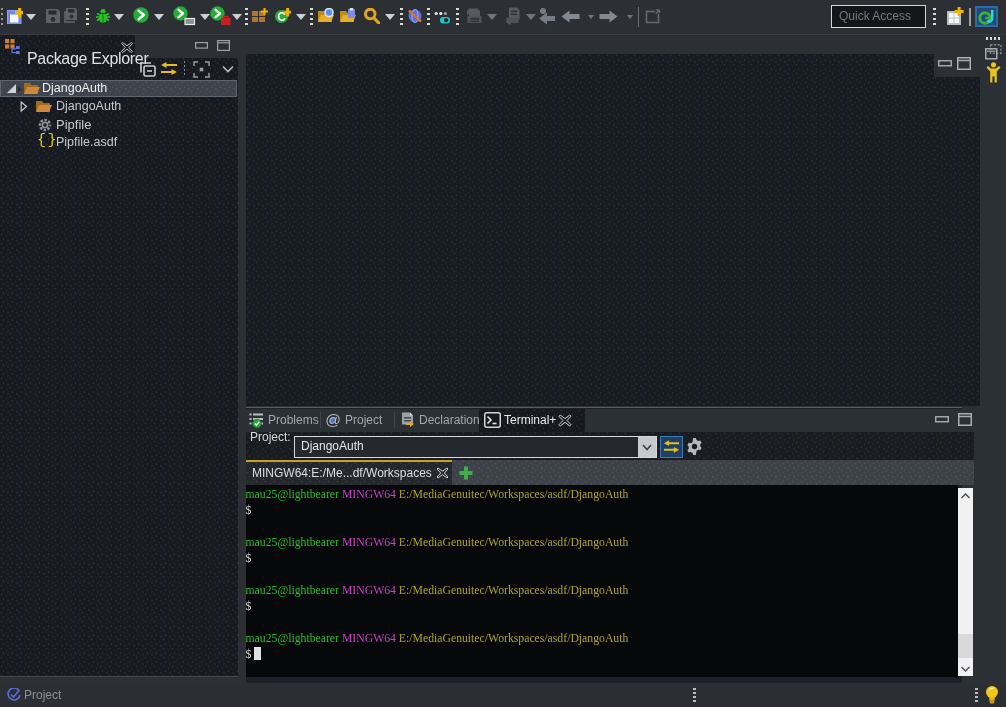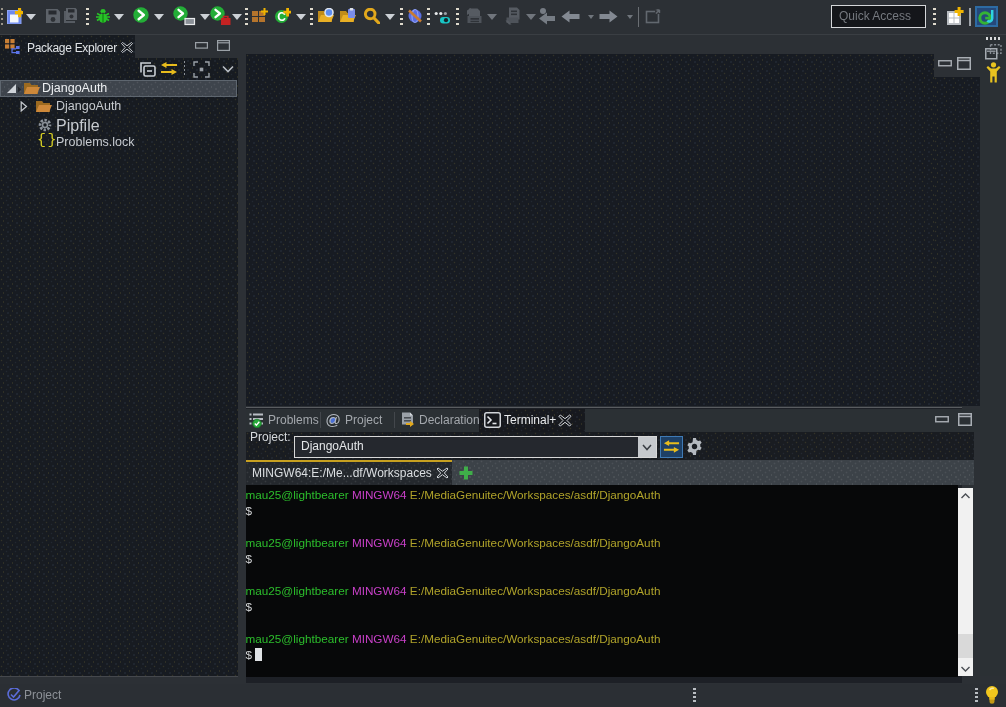--- a/index.html
+++ b/index.html
@@ -22,21 +22,21 @@
   .arr{position:absolute;width:0;height:0;border-left:5px solid transparent;
        border-right:5px solid transparent;border-top:6px solid #ccd0d5}
   .arrf{border-top-color:#70757c}
   .sepd{position:absolute;top:8px;height:19px;width:3px;
         background-image:linear-gradient(#ded9cc 2.5px, transparent 2.5px);
         background-size:3px 5px}
   .sepd2{position:absolute;top:8px;height:19px;width:3px;
         background-image:linear-gradient(#ded9cc 2.5px, transparent 2.5px);
         background-size:3px 5px}
   .tabtxt{font-size:12px;color:#a3a7ac}
-  .mono{font-family:Liberation Sans, sans-serif}
+  .mono{font-family:Liberation Serif, serif}
   .tg{color:#2cbe2c}
   .tm{color:#c840c8}
   .ty{color:#b0a32a}
 </style>
 </head>
 <body>
 
 <div class="abs" id="toolbar" style="left:0;top:0;width:1006px;height:34px;background:#2c3035;border-bottom:1px solid #3a3e43">
   <div class="abs" style="left:1px;top:8px;height:19px;width:2px;background-image:linear-gradient(#9a958a 2px, transparent 2px);background-size:2px 5px"></div>
 
@@ -223,21 +223,21 @@
       <rect x="0" y="5.4" width="4.2" height="4.2"></rect>
         <rect x="5.4" y="5.4" width="4.2" height="4.2"></rect>
     </g>
     <g fill="#5b74e8">
       <rect x="11" y="7" width="3.6" height="3"></rect>
       <rect x="11" y="12" width="3.6" height="3"></rect>
     </g>
     <path d="M7 9 v4.6 h4 M7 9.8 h4" stroke="#5b74e8" stroke-width="1.2" fill="none"></path>
   </svg>
 
-  <div class="abs" style="left:27px;top:6px;font-size:12px;letter-spacing:-0.3px;color:#dfe2e5">Package Explorer</div>
+  <div class="abs" style="left:27px;top:15px;font-size:16px;letter-spacing:-0.3px;color:#dfe2e5">Package Explorer</div>
 
   <svg class="abs" style="left:121px;top:7px" width="12" height="11" viewBox="0 0 12 11">
     <path d="M1.5 0.5 L6 3.8 L10.5 0.5 L11.5 1.5 L7.8 5.5 L11.5 9.5 L10.5 10.5 L6 7.2 L1.5 10.5 L0.5 9.5 L4.2 5.5 L0.5 1.5 Z" fill="none" stroke="#c3c7cc" stroke-width="1"></path>
   </svg>
 
   <svg class="abs" style="left:195px;top:7px" width="13" height="7" viewBox="0 0 13 7">
     <rect x="0.6" y="0.6" width="11.8" height="5.5" fill="none" stroke="#9ba1a7" stroke-width="1.2"></rect>
   </svg>
   <svg class="abs" style="left:217px;top:5px" width="13" height="11" viewBox="0 0 13 11">
     <rect x="0.6" y="0.6" width="11.8" height="9.8" fill="none" stroke="#9ba1a7" stroke-width="1.2"></rect>
@@ -289,24 +289,24 @@
     <path d="M0 2 h6 l1.5 2 H14 v9 H0 z" fill="#9c6a20"></path>
     <path d="M0 13 L3 6 H16 L13 13 Z" fill="#cd883a"></path>
   </svg>
   <div class="abs" style="left:56px;top:64px;font-size:12.5px;color:#c6cacf">DjangoAuth</div>
 
   <svg class="abs" style="left:38px;top:83px" width="14" height="14" viewBox="0 0 14 14">
     <circle cx="7" cy="7" r="4.9" fill="none" stroke="#8b9199" stroke-width="2.8" stroke-dasharray="2.45 1.4" stroke-dashoffset="1.2"></circle>
     <circle cx="7" cy="7" r="3.2" fill="#8b9199"></circle>
     <circle cx="7" cy="7" r="1.7" fill="#171b21"></circle>
   </svg>
-  <div class="abs" style="left:56px;top:82px;font-size:16px;color:#c6cacf">Pipfile</div>
+  <div class="abs" style="left:56px;top:82px;font-size:13px;color:#c6cacf">Pipfile</div>
 
   <div class="abs" style="left:37px;top:97px;font-family:'Liberation Mono',monospace;font-size:15px;color:#d8d024;letter-spacing:1.5px">{}</div>
-  <div class="abs" style="left:56px;top:100px;font-size:12.5px;color:#c6cacf">Problems.lock</div>
+  <div class="abs" style="left:56px;top:100px;font-size:12.5px;color:#c6cacf">Pipfile.asdf</div>
 </div>
 
 <div class="abs" id="editor" style="left:246px;top:35px;width:734px;height:371px;background:#2c3035">
   <div class="abs dots" style="left:0;top:19px;width:688px;height:352px;background-color:#171b22"></div>
   <div class="abs dots" style="left:688px;top:42px;width:46px;height:329px;background-color:#171b22"></div>
 
   <svg class="abs" style="left:692px;top:25px" width="14" height="7" viewBox="0 0 14 7">
     <rect x="0.75" y="0.75" width="12.5" height="5" fill="none" stroke="#a9aeb4" stroke-width="1.4"></rect>
   </svg>
   <svg class="abs" style="left:711px;top:22px" width="14" height="13" viewBox="0 0 14 13">

